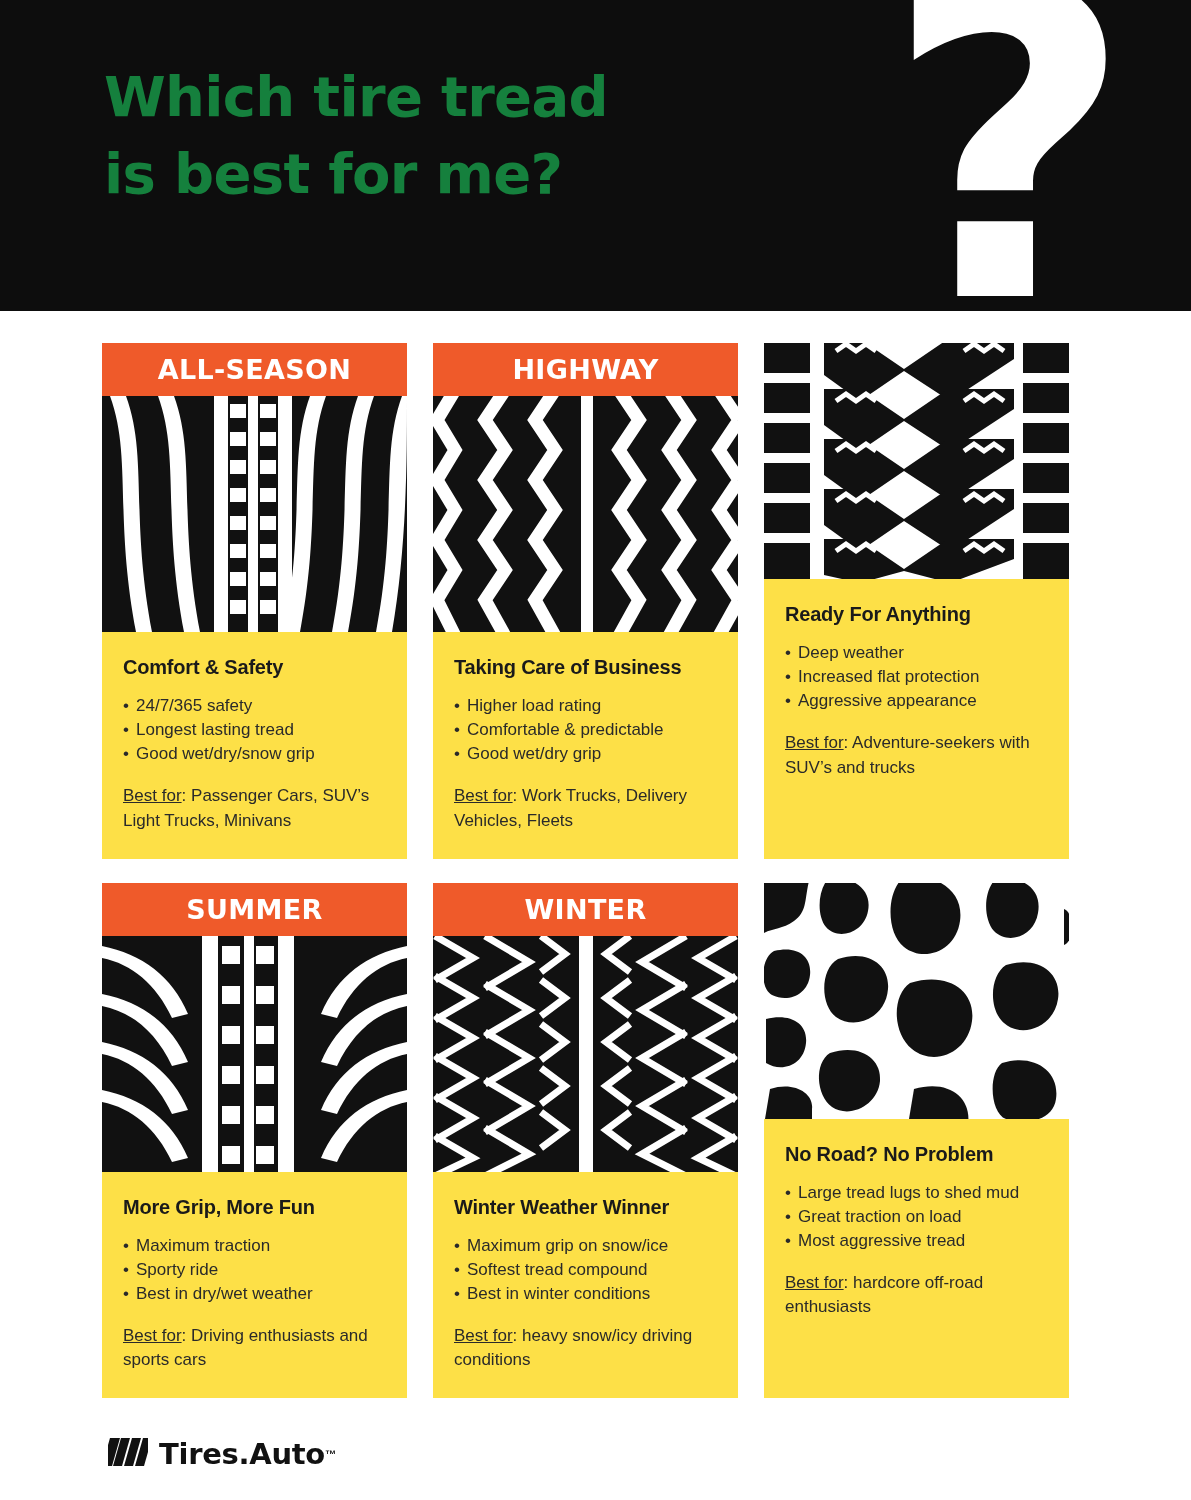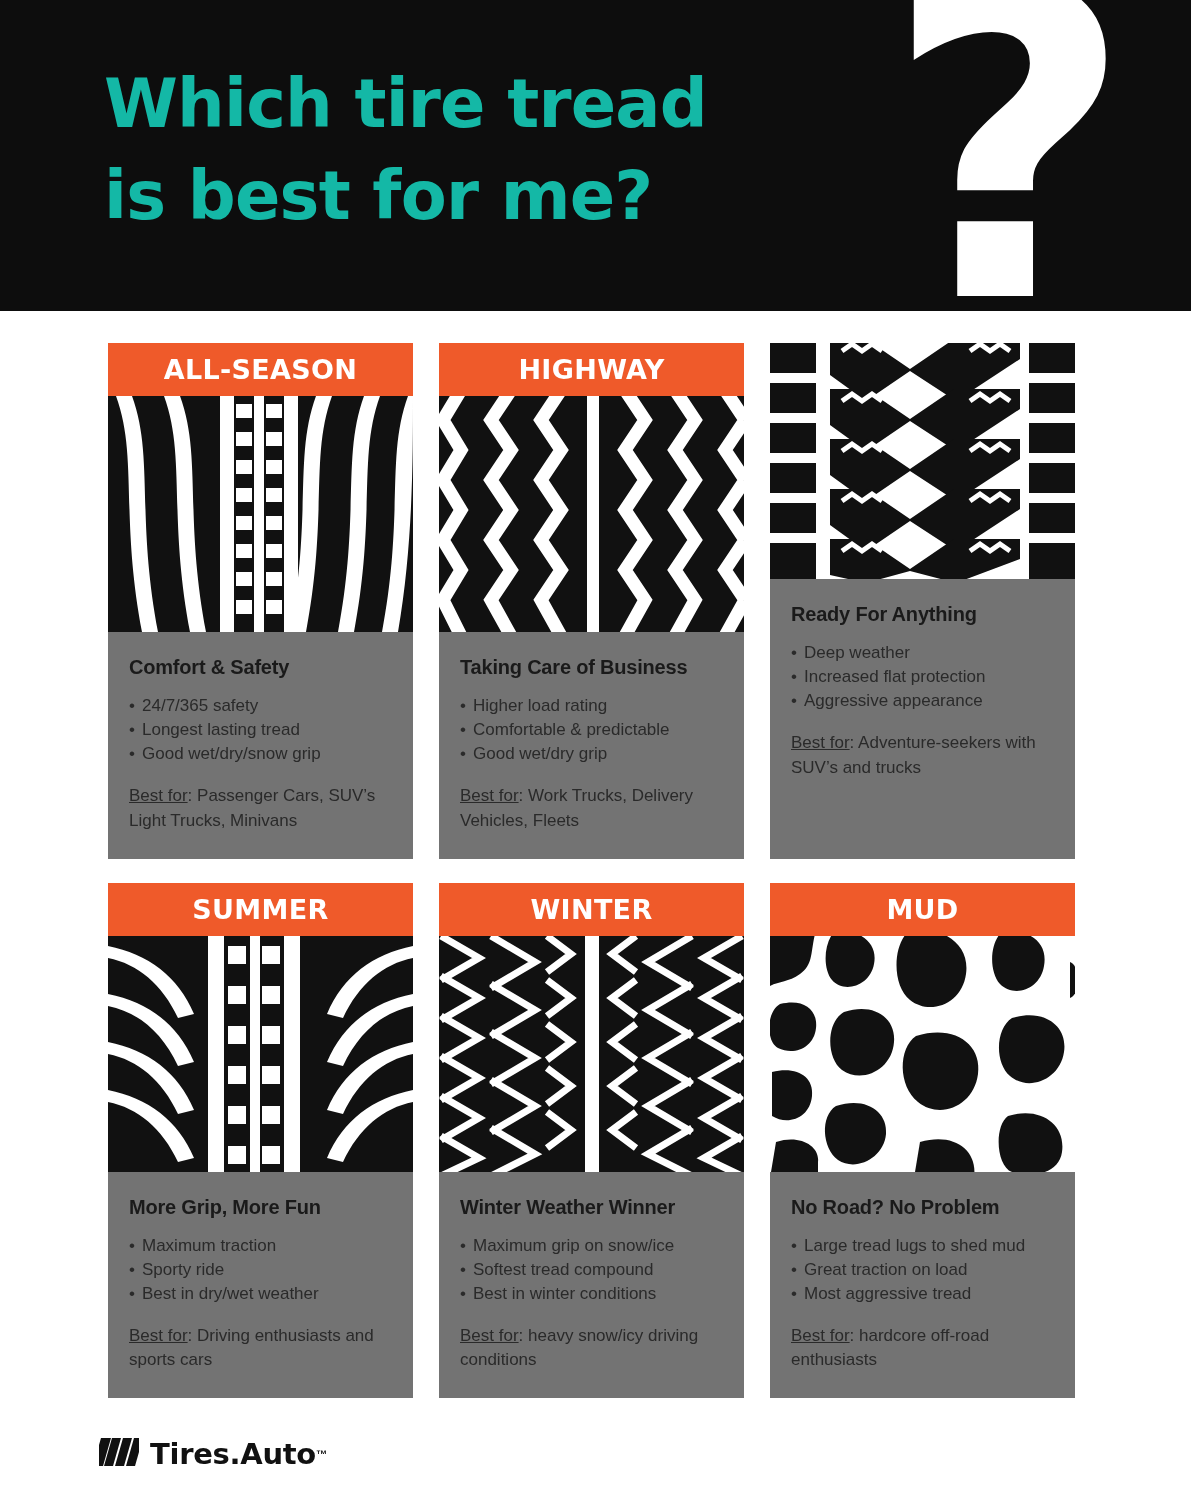--- a/index.html
+++ b/index.html
@@ -33,22 +33,22 @@
     line-height: 1;
     font-weight: 800;
     color: #ffffff;
     letter-spacing: -0.02em;
     font-family: "DejaVu Sans", sans-serif;
   }
   .header-title {
     position: absolute;
     left: 104px;
     top: 58px;
-    color: #14b8a6;
-    font-size: 67px;
+    color: #15803d;
+    font-size: 56px;
     line-height: 1.38;
     font-weight: 800;
     letter-spacing: -0.012em;
     white-space: pre-line;
     z-index: 2;
     font-family: "DejaVu Sans", sans-serif;
   }
 
   
   .grid {
@@ -56,24 +56,23 @@
     left: 102px;
     top: 343px;
     width: 970px;
     display: grid;
     grid-template-columns: repeat(3, 305px);
     column-gap: 26px;
     row-gap: 24px;
   }
   .card {
     width: 305px;
-    background: #737373;
+    background: #fde047;
     display: flex;
     flex-direction: column;
-    margin-left: 6px;
   }
   .card-header {
     background: #ef5a2a;
     height: 53px;
     display: flex;
     align-items: center;
     justify-content: center;
     color: #ffffff;
     font-size: 27px;
     font-weight: 800;
@@ -121,21 +120,21 @@
     line-height: 1.42;
     color: #2a2a2a;
   }
   .bestfor .lbl {
     text-decoration: underline;
   }
 
   
   .footer {
     position: absolute;
-    left: 99px;
+    left: 108px;
     bottom: 26px;
     display: flex;
     align-items: center;
     text-align: center;
   }
   .logo-mark { margin-right: 11px; }
   .logo-text {
     font-size: 29px;
     font-weight: 800;
     color: #111111;
@@ -390,21 +389,20 @@
           <li>Softest tread compound</li>
           <li>Best in winter conditions</li>
         </ul>
         <div class="bestfor">
           <span class="lbl">Best for</span><span>: heavy snow/icy driving conditions</span>
         </div>
       </div>
     </div>
 
     <div class="card">
-      <div class="card-header">MUD</div>
       <div class="tread">
         <svg width="305" height="236" viewBox="0 0 305 236">
           <rect x="0" y="0" width="305" height="236" fill="#ffffff"></rect>
           <g fill="#111">
             <path d="M-6 -6 L 46 -6 C 40 16, 44 28, 30 38 C 16 48, 6 44, -6 54 Z"></path>
             <path d="M10 68 C 34 62, 48 74, 46 92 C 44 112, 24 120, 8 112 C -4 106, -4 76, 10 68 Z"></path>
             <path d="M2 136 C 26 130, 44 140, 42 160 C 40 182, 18 190, 2 180 Z"></path>
             <path d="M6 206 C 30 198, 50 210, 48 226 L 48 242 L 0 242 Z"></path>
             <path d="M66 -6 C 92 -6, 108 8, 104 28 C 100 50, 74 58, 62 44 C 52 32, 54 4, 66 -6 Z"></path>
             <path d="M74 76 C 104 66, 126 82, 124 106 C 122 134, 92 148, 72 134 C 56 122, 56 86, 74 76 Z"></path>

